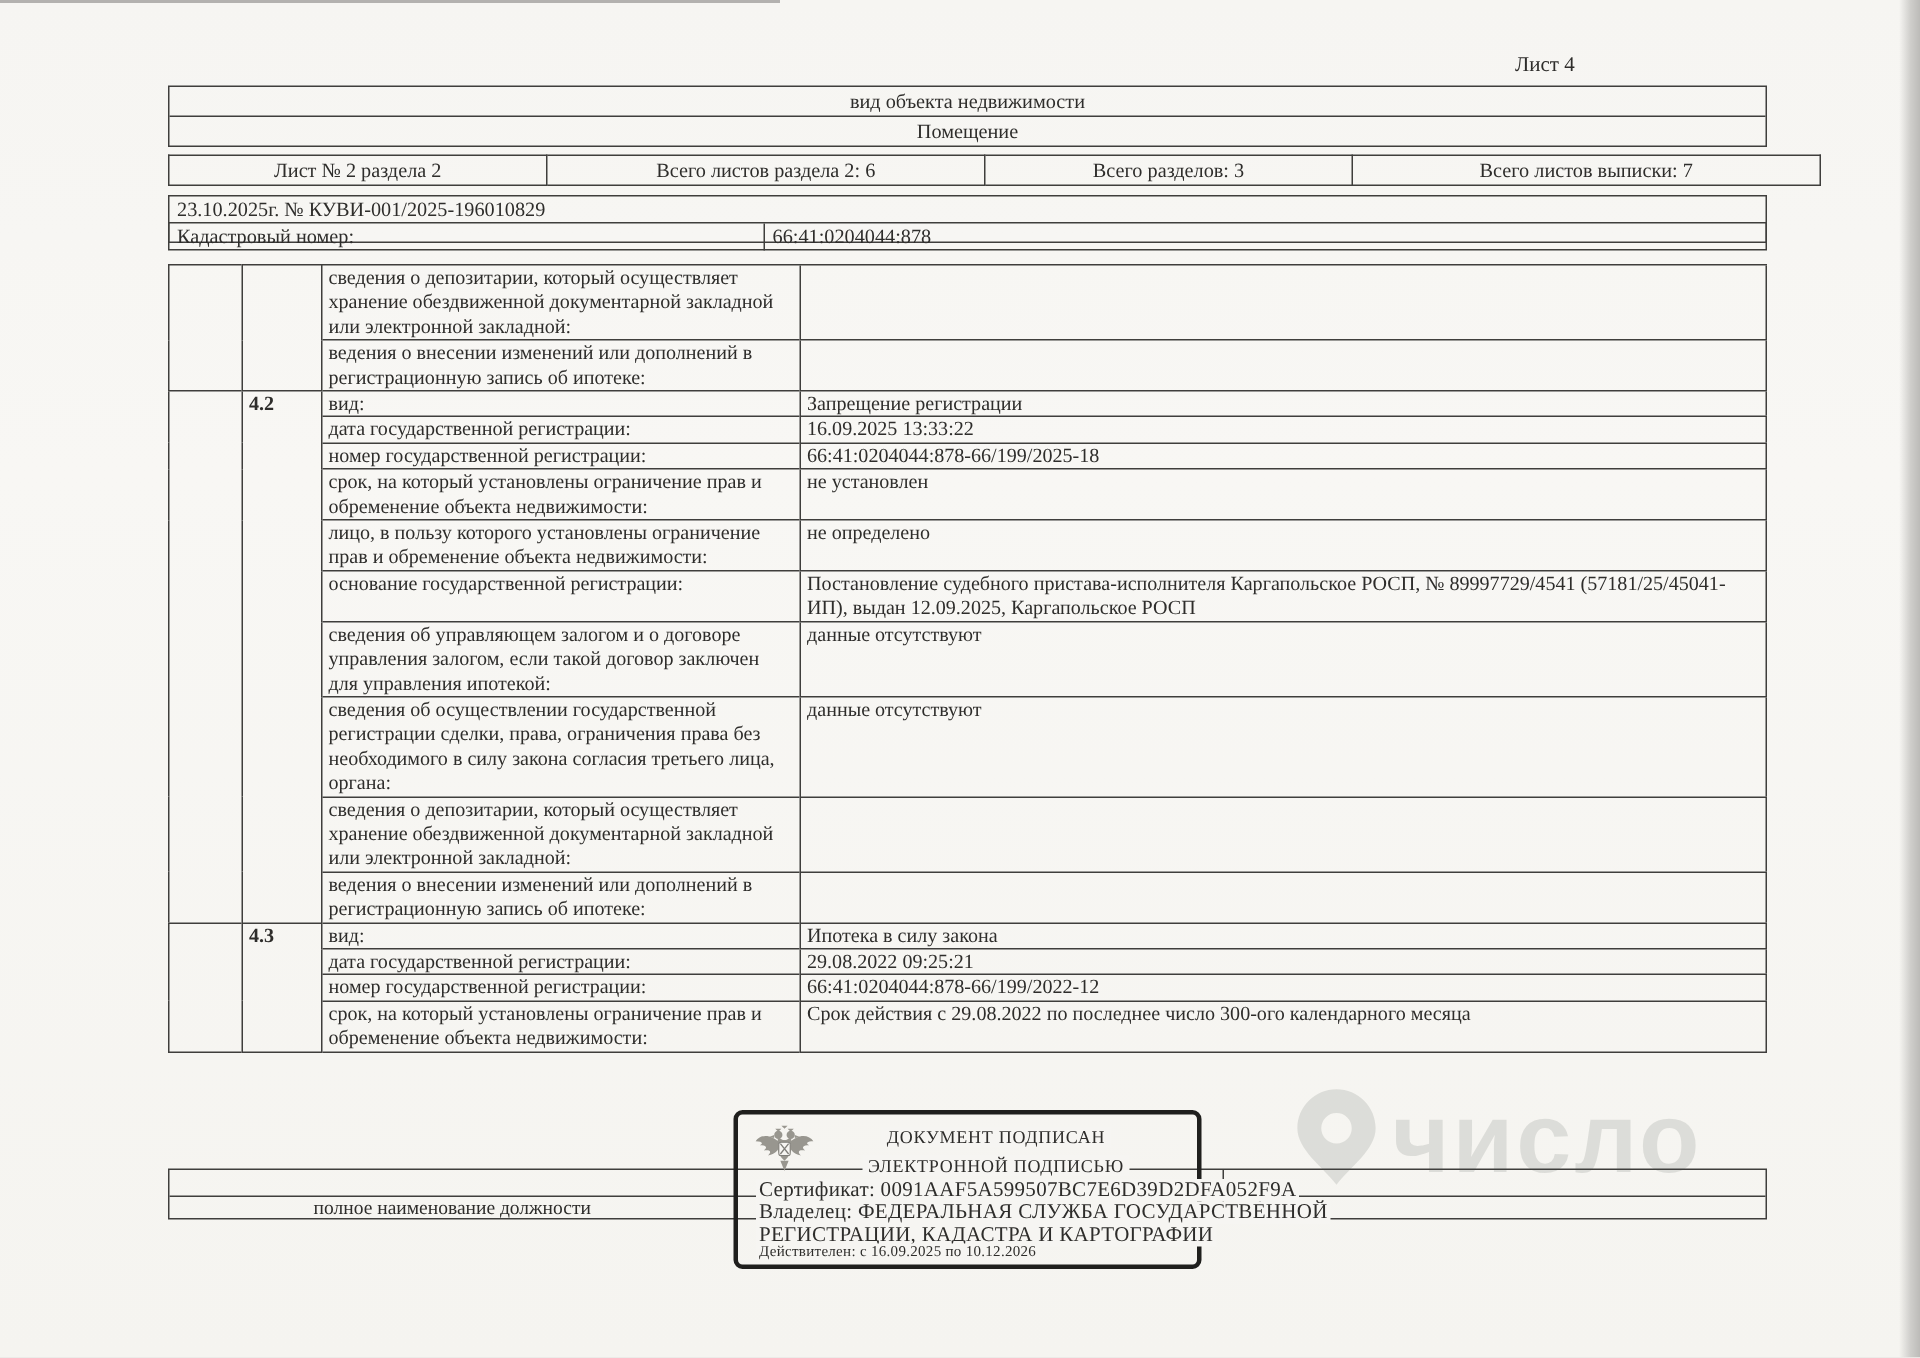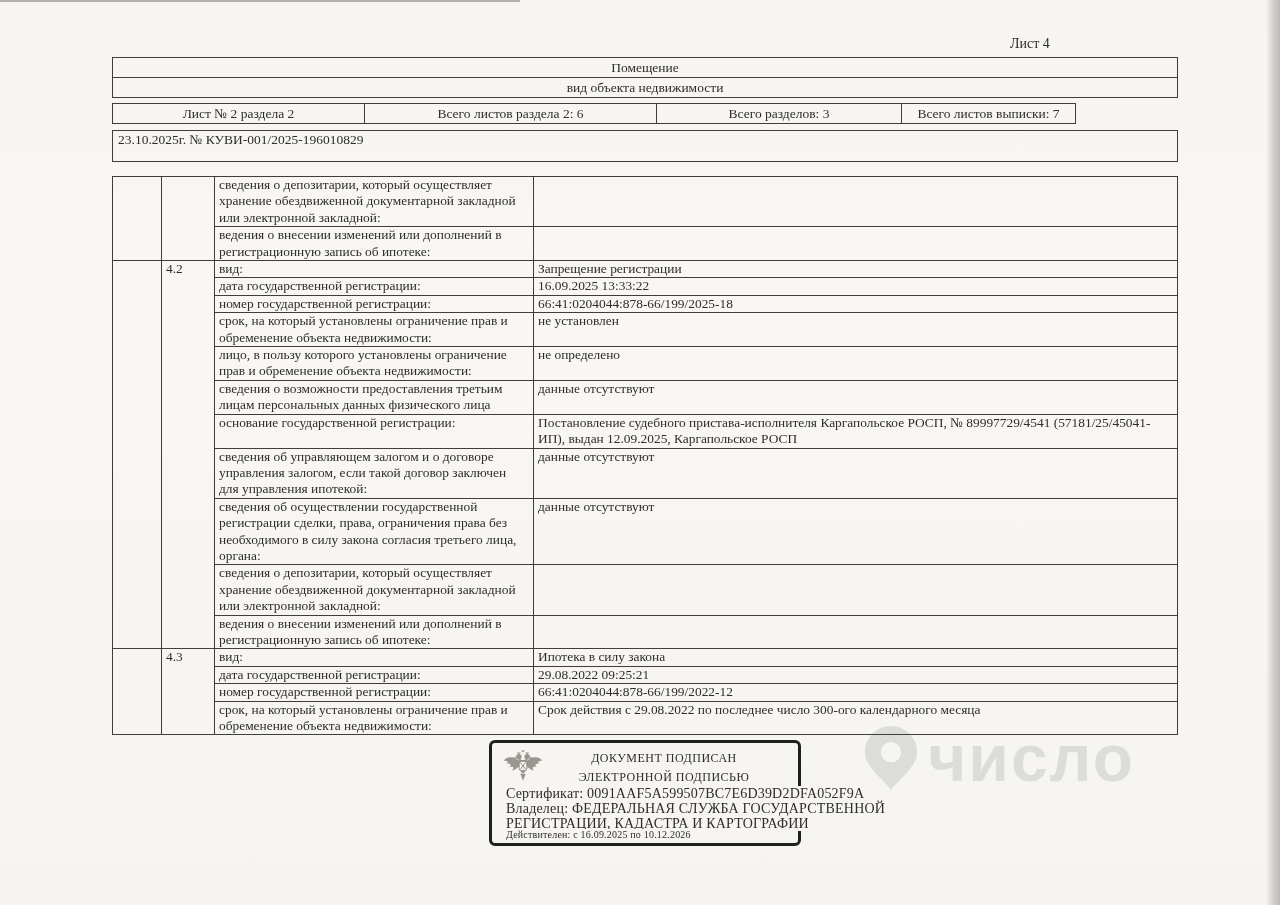--- a/index.html
+++ b/index.html
@@ -20,35 +20,35 @@
   .scan-top-edge{position:absolute;left:0;top:0;width:520px;height:2px;background:#6f6e6b;opacity:.5;}
   .scan-right-edge{position:absolute;left:1266px;top:0;width:14px;height:905px;
     background:linear-gradient(90deg,rgba(0,0,0,0),#cfcecb 55%,#bcbbb8);}
   .sheet-label{position:absolute;left:1010px;top:36px;width:160px;font-size:14px;}
 
   
   .hdr-box{position:absolute;left:112px;width:1066px;border:1px solid var(--line);box-sizing:border-box;background:transparent;}
   .hdr-title{top:57px;}
   .hdr-title .row{height:19px;line-height:19px;text-align:center;font-size:13.5px;}
   .hdr-title .row + .row{border-top:1px solid var(--line);}
-  .meta-table{position:absolute;left:112px;top:103px;width:964px;border-collapse:collapse;table-layout:fixed;}
+  .meta-table{position:absolute;left:112px;top:103px;width:1102px;border-collapse:collapse;table-layout:fixed;}
   .meta-table td{border:1px solid var(--line);text-align:center;font-size:13.5px;height:19px;padding:0 2px;}
   .date-box{top:130px;height:32px;line-height:18px;font-size:13.5px;padding:0 5px;}
   .kad-box{top:148px;height:19px;}
   .kad-box .cell{position:absolute;top:0;height:18px;line-height:18px;font-size:13.5px;padding:0 5px;box-sizing:border-box;}
   .kad-box .cell.l{left:0;width:396px;}
   .kad-box .cell.r{left:396px;right:0;border-left:1px solid var(--line);}
 
   
   table.main{position:absolute;left:112px;top:176px;width:1066px;border-collapse:collapse;table-layout:fixed;
     border:1px solid var(--line);}
   table.main td{vertical-align:top;padding:0 4px;font-size:13.4px;line-height:16.4px;color:var(--ink);
     word-wrap:break-word;}
   td.c1{width:40px;padding:0 2px;}
-  td.c2{width:44px;border-left:1px solid var(--line);padding:0 5px;}
+  td.c2{width:44px;border-left:1px solid var(--line);padding:0 5px;font-weight:bold;}
   td.c3{width:310px;border-left:1px solid var(--line);border-top:1px solid var(--line);}
   td.c4{border-left:1px solid var(--line);border-top:1px solid var(--line);}
   td.c1.sec,td.c2.sec{border-top:1px solid var(--line);}
 
   
   .band{position:absolute;left:112px;top:779px;width:1066px;height:34px;border:1px solid var(--line);box-sizing:border-box;}
   .band-midline{position:absolute;left:0;right:0;top:17px;height:0;border-top:1px solid var(--line);}
   .band-divider{position:absolute;left:702px;top:0;bottom:0;border-left:1px solid var(--line);}
   .band-label{position:absolute;top:18px;height:15px;line-height:14px;text-align:center;font-size:13px;}
   .band-label.l{left:0;width:377px;}
@@ -79,37 +79,41 @@
 </head>
 <body>
 
 <div class="page">
   <div class="scan-top-edge"></div>
   <div class="scan-right-edge"></div>
 
   <div class="sheet-label">Лист 4</div>
 
   <div class="hdr-box hdr-title">
+    <div class="row">вид объекта недвижимости</div>
     <div class="row">Помещение</div>
-    <div class="row">вид объекта недвижимости</div>
   </div>
 
   <table class="meta-table">
     <tbody>
         <tr>
       <td style="width:247px">Лист № 2 раздела 2</td>
       <td style="width:287px">Всего листов раздела 2: 6</td>
       <td style="width:240px">Всего разделов: 3</td>
       <td>Всего листов выписки: 7</td>
     </tr>
   </tbody>
     </table>
 
   <div class="hdr-box date-box">23.10.2025г. № КУВИ-001/2025-196010829</div>
 
+  <div class="hdr-box kad-box">
+    <div class="cell l">Кадастровый номер:</div>
+    <div class="cell r">66:41:0204044:878</div>
+  </div>
 
   <table class="main">
     <tbody>
         <tr>
           <td class="c1"></td>
           <td class="c2"></td>
           <td class="c3">сведения о депозитарии, который осуществляет хранение обездвиженной документарной закладной или электронной закладной:</td>
           <td class="c4"></td>
         </tr>
         <tr>
@@ -144,26 +148,20 @@
         </tr>
         <tr>
           <td class="c1"></td>
           <td class="c2"></td>
           <td class="c3">лицо, в пользу которого установлены ограничение прав и обременение объекта недвижимости:</td>
           <td class="c4">не определено</td>
         </tr>
         <tr>
           <td class="c1"></td>
           <td class="c2"></td>
-          <td class="c3">сведения о возможности предоставления третьим лицам персональных данных физического лица</td>
-          <td class="c4">данные отсутствуют</td>
-        </tr>
-        <tr>
-          <td class="c1"></td>
-          <td class="c2"></td>
           <td class="c3">основание государственной регистрации:</td>
           <td class="c4">Постановление судебного пристава-исполнителя Каргапольское РОСП, № 89997729/4541 (57181/25/45041-ИП), выдан 12.09.2025, Каргапольское РОСП</td>
         </tr>
         <tr>
           <td class="c1"></td>
           <td class="c2"></td>
           <td class="c3">сведения об управляющем залогом и о договоре управления залогом, если такой договор заключен для управления ипотекой:</td>
           <td class="c4">данные отсутствуют</td>
         </tr>
         <tr>
@@ -204,20 +202,26 @@
         </tr>
         <tr>
           <td class="c1"></td>
           <td class="c2"></td>
           <td class="c3">срок, на который установлены ограничение прав и обременение объекта недвижимости:</td>
           <td class="c4">Срок действия с 29.08.2022 по последнее число 300-ого календарного месяца</td>
         </tr>
       </tbody>
   </table>
 
+  <div class="band">
+    <div class="band-midline"></div>
+    <div class="band-divider"></div>
+    <div class="band-label l">полное наименование должности</div>
+    <div class="band-label r">инициалы, фамилия</div>
+  </div>
 
   <div class="watermark">
     <svg viewBox="0 0 40 48">
       <path fill="#49524b" fill-rule="evenodd" d="M20 2 C30 2 38 10 38 20 C38 30 26 38 20 46 C14 38 2 30 2 20 C2 10 10 2 20 2 Z
            M20 13 A7 7 0 1 0 20 27 A7 7 0 1 0 20 13 Z"></path>
     </svg>
     <span class="wm-text">число</span>
   </div>
 
   <div class="stamp">

